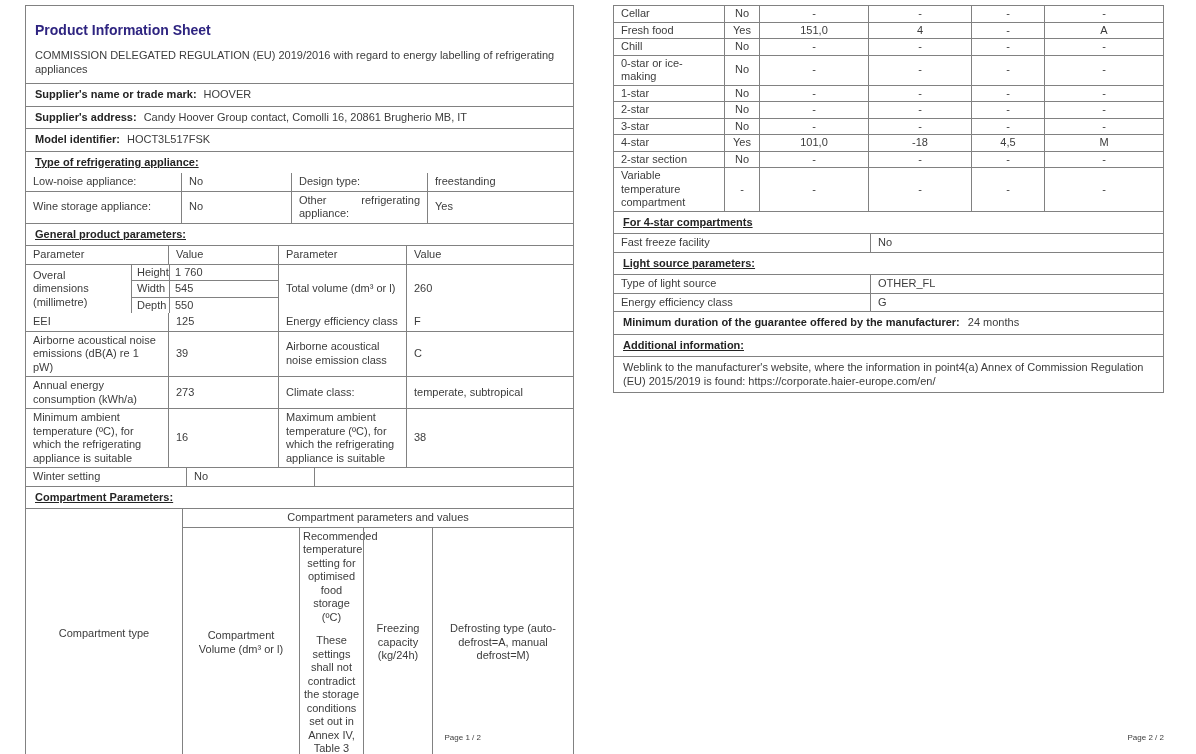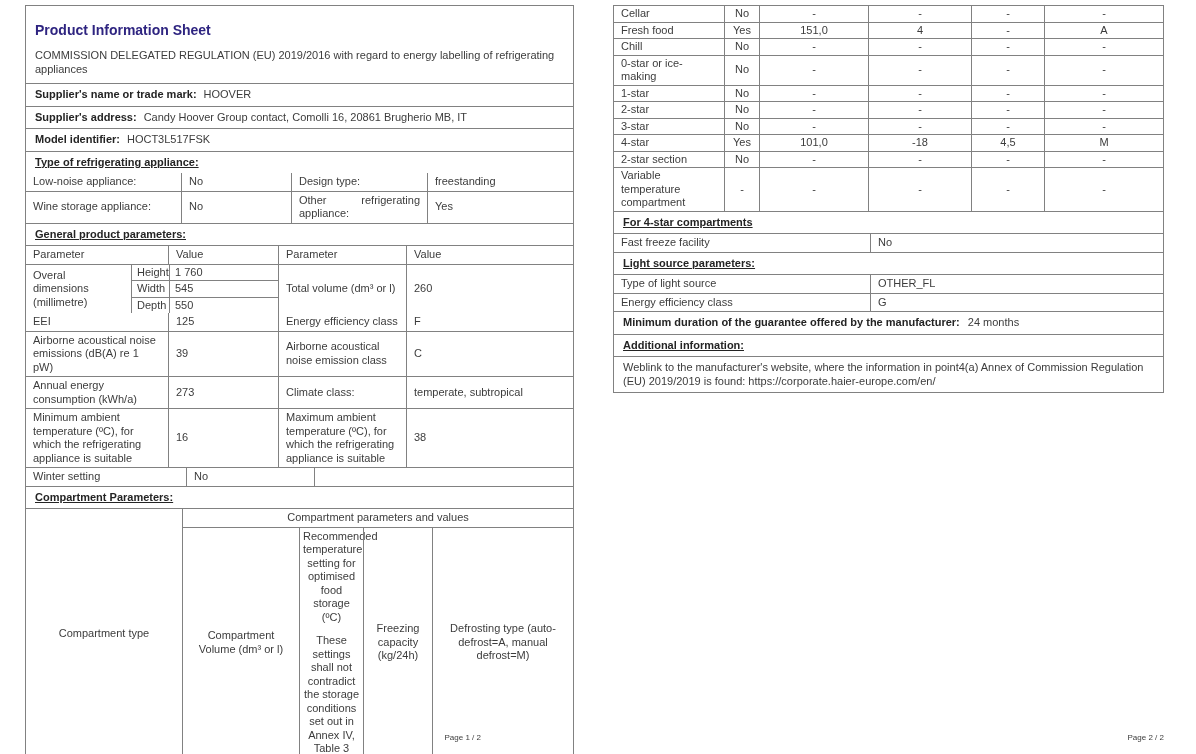--- a/index.html
+++ b/index.html
@@ -322,15 +322,15 @@
         <div class="c">G</div>
       </div>
     </div>
 
   <div class="row textrow">
     <span class="b">Minimum duration of the guarantee offered by the manufacturer:</span><span class="val">24 months</span>
   </div>
 
   <div class="row headrow b">Additional information:</div>
 
-  <div class="row textrow">Weblink to the manufacturer's website, where the information in point4(a) Annex of Commission Regulation (EU) 2019/2019 is found:  https://corporate.haier-europe.com/en/</div>
+  <div class="row textrow">Weblink to the manufacturer's website, where the information in point4(a) Annex of Commission Regulation (EU) 2015/2019 is found:  https://corporate.haier-europe.com/en/</div>
 </div>
 <div id="footer2" class="page-footer">Page 2 / 2</div>
 
 </body></html>

